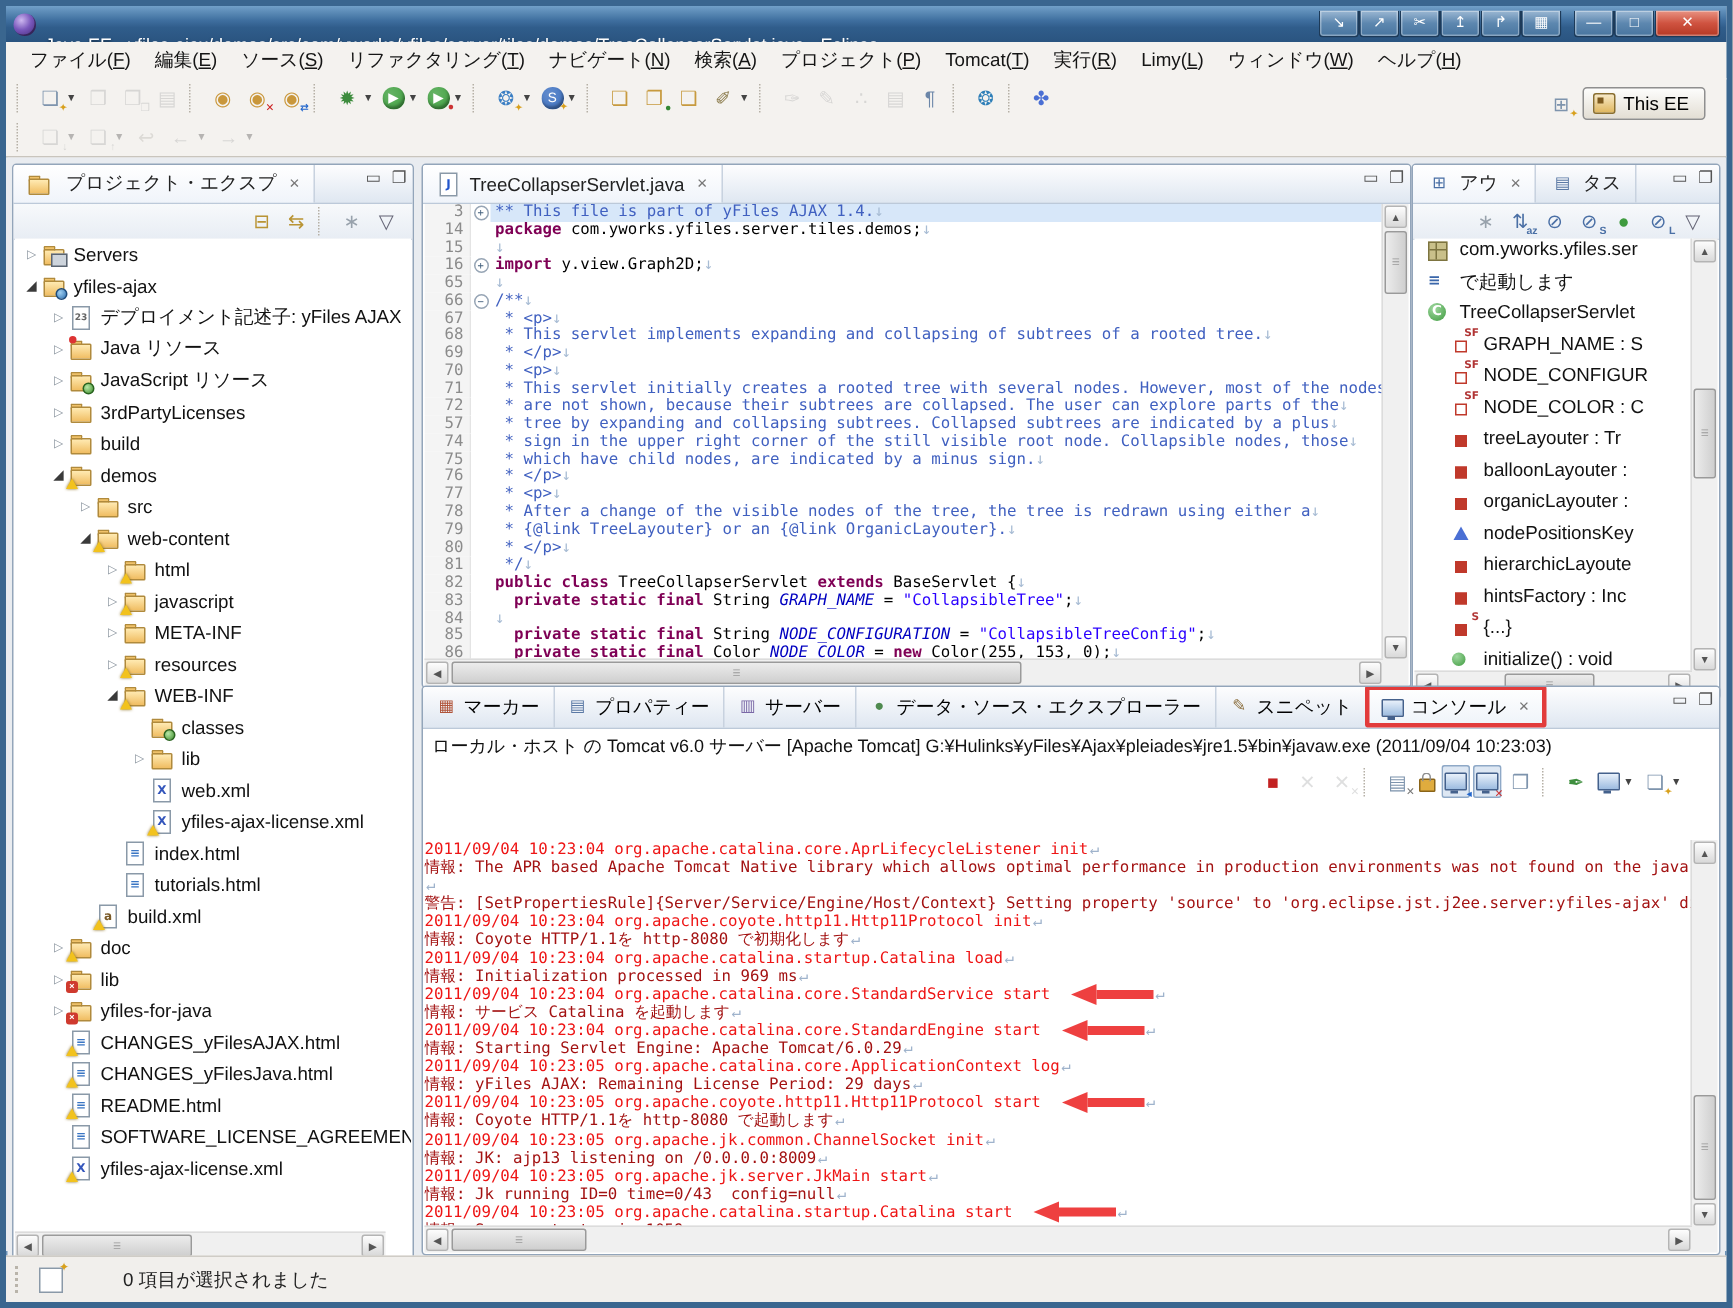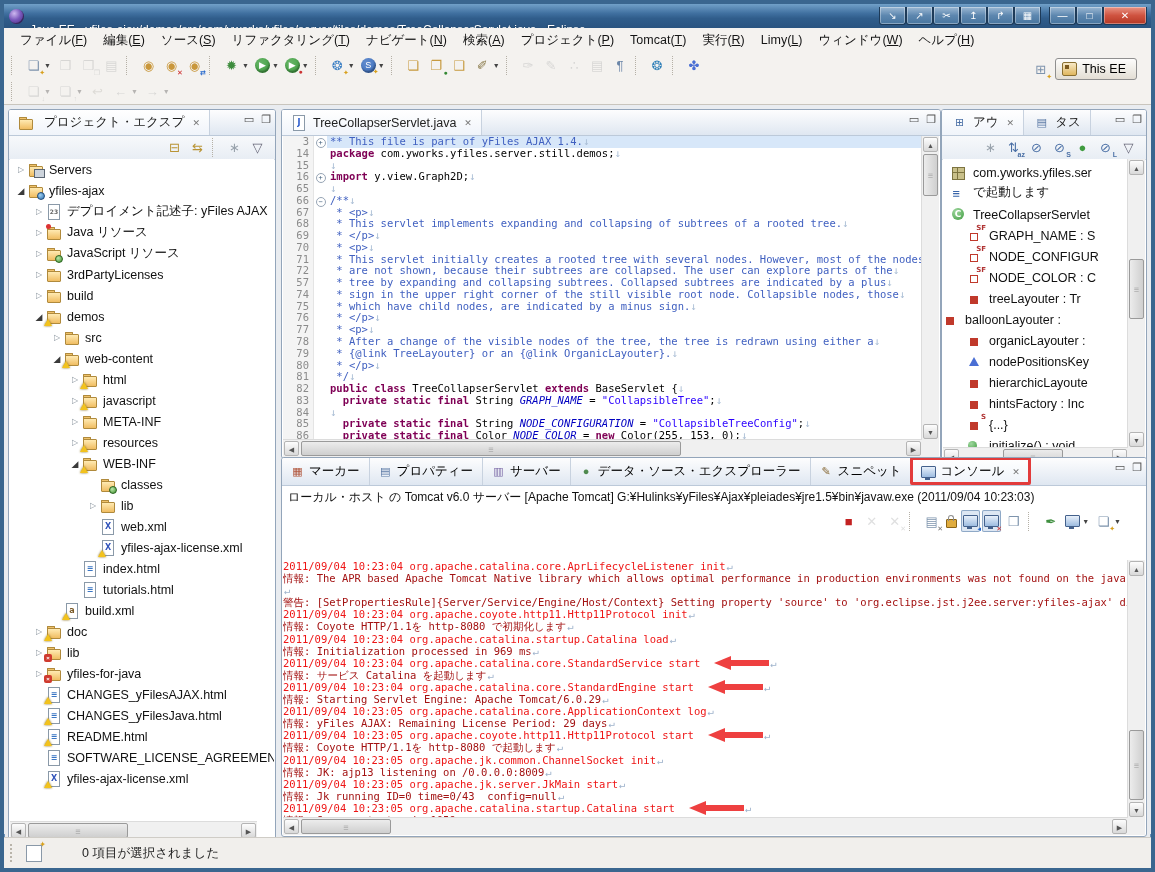--- a/index.html
+++ b/index.html
@@ -80,21 +80,21 @@
   .ecode{flex:1;padding-left:3px;}
   .eline.hl .ecode{background:#d7e7f9;}
   .tok-kw{color:#7f0055;font-weight:bold;}
   .tok-doc{color:#4060c0;}
   .tok-str{color:#2a00ff;}
   .tok-const{color:#0000c0;font-style:italic;font-weight:normal;}
   .tok-pl{color:#000;}
   .eol{color:#a8bcd4;}
   
   .olist{position:absolute;left:1px;right:17px;top:49px;bottom:18px;overflow:hidden;background:#fff;}
-  .orow{display:flex;align-items:flex-end;height:21px;font-size:12.5px;color:#111;white-space:nowrap;}
+  .orow{display:flex;align-items:flex-start;height:21px;font-size:12.5px;color:#111;white-space:nowrap;}
   .oc{width:17px;height:15px;flex:none;position:relative;margin-right:5px;}
   .oc .c{position:absolute;left:1px;top:1px;width:12px;height:12px;border-radius:50%;color:#fff;text-align:center;font:bold 9px/12px "DejaVu Sans",sans-serif;}
   .oc .sq{position:absolute;left:3px;top:5px;width:6px;height:6px;}
   .oc .tri{position:absolute;left:2px;top:3px;width:0;height:0;border-left:5px solid transparent;border-right:5px solid transparent;border-bottom:9px solid transparent;border-bottom-color:#fff;box-shadow:none;border-bottom:9px solid #4a6fd4;}
   .oc sup{position:absolute;right:-2px;top:-3px;font:bold 7px/7px "DejaVu Sans",sans-serif;color:#b03333;}
   .opkg{position:absolute;left:1px;top:2px;width:11px;height:11px;background:#c9c08a;border:1px solid #7d7440;}
   .opkg::after{content:"";position:absolute;left:4px;top:0;bottom:0;border-left:1px solid #7d7440;}
   .opkg::before{content:"";position:absolute;top:4px;left:0;right:0;border-top:1px solid #7d7440;}
   .oimp{position:absolute;left:1px;top:2px;width:11px;height:11px;color:#3a66aa;font:bold 10px/11px "DejaVu Sans",sans-serif;}
   
@@ -581,21 +581,21 @@
           <span>TreeCollapserServlet.java</span>
           <span class="vclose">✕</span>
         </div>
         <div class="pmm">
           <span>▭</span>
           <span>❐</span>
         </div>
       </div>
       <div class="ebody" id="ebody">
           <div class="eline hl"><span class="lnum">3</span><span class="lfold"><span class="fg">+</span></span><span class="ecode"><span class="tok-doc">** This file is part of yFiles AJAX 1.4.</span><span class="eol">↓</span></span></div>
-          <div class="eline"><span class="lnum">14</span><span class="lfold"></span><span class="ecode"><span class="tok-kw">package</span><span class="tok-pl"> com.yworks.yfiles.server.still.demos;</span><span class="eol">↓</span></span></div>
+          <div class="eline"><span class="lnum">14</span><span class="lfold"></span><span class="ecode"><span class="tok-kw">package</span><span class="tok-pl"> com.yworks.yfiles.server.tiles.demos;</span><span class="eol">↓</span></span></div>
           <div class="eline"><span class="lnum">15</span><span class="lfold"></span><span class="ecode"><span class="eol">↓</span></span></div>
           <div class="eline"><span class="lnum">16</span><span class="lfold"><span class="fg">+</span></span><span class="ecode"><span class="tok-kw">import</span><span class="tok-pl"> y.view.Graph2D;</span><span class="eol">↓</span></span></div>
           <div class="eline"><span class="lnum">65</span><span class="lfold"></span><span class="ecode"><span class="eol">↓</span></span></div>
           <div class="eline"><span class="lnum">66</span><span class="lfold"><span class="fg">−</span></span><span class="ecode"><span class="tok-doc">/**</span><span class="eol">↓</span></span></div>
           <div class="eline"><span class="lnum">67</span><span class="lfold"></span><span class="ecode"><span class="tok-doc"> * &lt;p&gt;</span><span class="eol">↓</span></span></div>
           <div class="eline"><span class="lnum">68</span><span class="lfold"></span><span class="ecode"><span class="tok-doc"> * This servlet implements expanding and collapsing of subtrees of a rooted tree.</span><span class="eol">↓</span></span></div>
           <div class="eline"><span class="lnum">69</span><span class="lfold"></span><span class="ecode"><span class="tok-doc"> * &lt;/p&gt;</span><span class="eol">↓</span></span></div>
           <div class="eline"><span class="lnum">70</span><span class="lfold"></span><span class="ecode"><span class="tok-doc"> * &lt;p&gt;</span><span class="eol">↓</span></span></div>
           <div class="eline"><span class="lnum">71</span><span class="lfold"></span><span class="ecode"><span class="tok-doc"> * This servlet initially creates a rooted tree with several nodes. However, most of the nodes</span></span></div>
           <div class="eline"><span class="lnum">72</span><span class="lfold"></span><span class="ecode"><span class="tok-doc"> * are not shown, because their subtrees are collapsed. The user can explore parts of the</span><span class="eol">↓</span></span></div>
@@ -705,21 +705,21 @@
               <sup>SF</sup>
             </span>
             <span>NODE_COLOR : C</span>
           </div>
           <div class="orow" style="padding-left: 24px;">
             <span class="oc">
               <span class="sq" style="background: rgb(192, 57, 43); border: 1px solid rgb(192, 57, 43);"></span>
             </span>
             <span>treeLayouter : Tr</span>
           </div>
-          <div class="orow" style="">
+          <div class="orow" style="padding-left: 24px;">
             <span class="oc">
               <span class="sq" style="background: rgb(192, 57, 43); border: 1px solid rgb(192, 57, 43);"></span>
             </span>
             <span>balloonLayouter :</span>
           </div>
           <div class="orow" style="padding-left: 24px;">
             <span class="oc">
               <span class="sq" style="background: rgb(192, 57, 43); border: 1px solid rgb(192, 57, 43);"></span>
             </span>
             <span>organicLayouter :</span>

